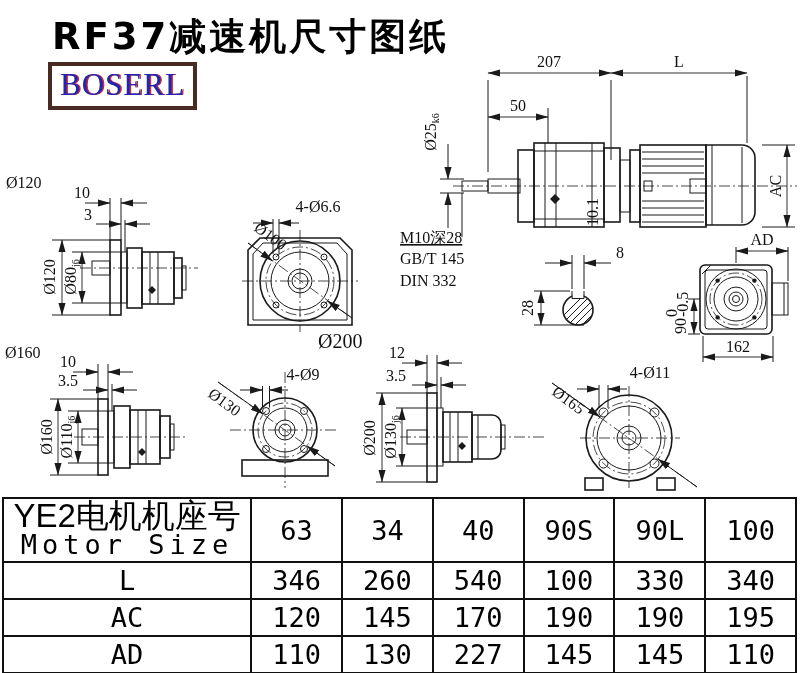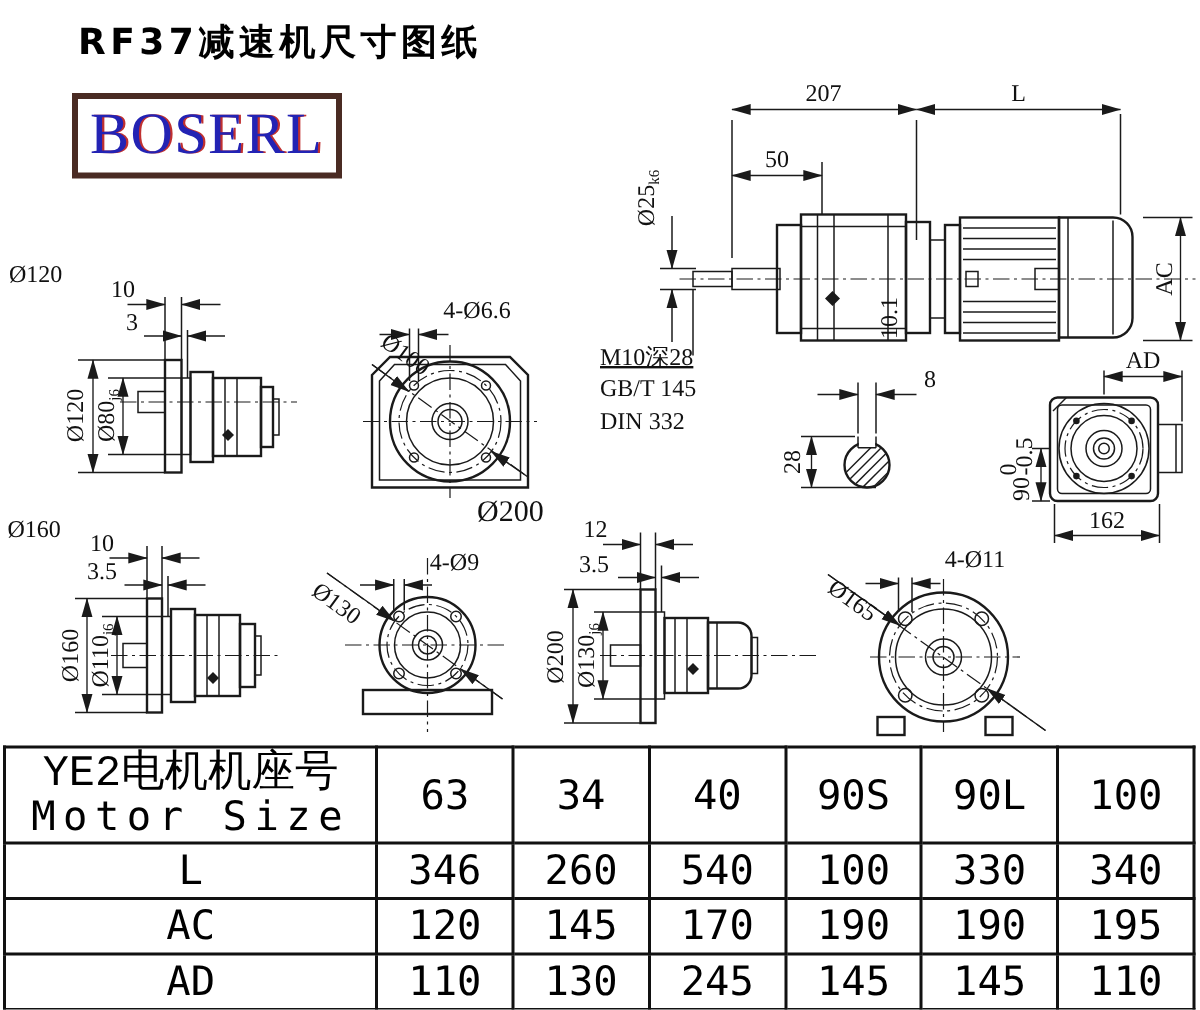--- a/index.html
+++ b/index.html
@@ -1,22 +1,22 @@
 <!DOCTYPE html>
 <html><head>
 <meta charset="utf-8">
 <style>
   html,body{margin:0;padding:0;}
   body{width:800px;height:673px;background:#fff;position:relative;overflow:hidden;
        font-family:"Liberation Sans","DejaVu Sans",sans-serif;}
   .abs{position:absolute;}
-  #page-title{left:52px;top:12px;font-size:24px;font-weight:bold;color:#000;
+  #page-title{left:52px;top:12px;font-size:37px;font-weight:bold;color:#000;
       letter-spacing:3px;font-family:"DejaVu Sans","Liberation Sans",sans-serif;}
   #logo-box{left:48px;top:62px;border:4px solid #4a2b23;background:#fff;padding:1px 8px 3px 8px;}
-  #logo-text{font-family:"Liberation Serif","DejaVu Serif",serif;font-size:39px;color:#2323b4;
+  #logo-text{font-family:"Liberation Serif","DejaVu Serif",serif;font-size:31px;color:#2323b4;
       text-shadow:1.5px 0 0 #c03030;letter-spacing:1px;}
   svg.draw{position:absolute;overflow:visible;}
   svg .t{stroke:#1a1a1a;stroke-width:1.6;fill:none;}
   svg .n{stroke:#1a1a1a;stroke-width:1;fill:none;}
   svg .d{stroke:#1a1a1a;stroke-width:0.9;fill:none;}
   svg .cl{stroke:#1a1a1a;stroke-width:0.8;fill:none;stroke-dasharray:11 3 2 3;}
   svg .fillb{fill:#1a1a1a;stroke:none;}
   svg .mask{fill:#ffffff;stroke:none;}
   svg text{fill:#111;}
   svg text.dt{font-family:"Liberation Serif","DejaVu Serif",serif;font-size:16px;}
@@ -24,22 +24,22 @@
   svg .f18{font-size:18px;} svg .f20{font-size:20px;} svg .f9{font-size:9px;}
   svg .sub{font-size:10px;}
   svg text.u{text-decoration:underline;}
   .dlabel{position:absolute;font-family:"Liberation Serif","DejaVu Serif",serif;
       font-size:20px;color:#111;}
   #dims-table{position:absolute;left:2px;top:497px;width:795px;border-collapse:collapse;
       table-layout:fixed;text-align:center;background:#fff;}
   #dims-table td{border:2px solid #111;padding:0;color:#000;height:35px;
       font-family:"DejaVu Sans Mono","Liberation Mono",monospace;font-size:27px;}
   #dims-table tr:first-child td{height:62px;}
-  #dims-table .hcell .hcn{font-family:Liberation Mono, monospace;
-      font-size:29px;line-height:30px;}
+  #dims-table .hcell .hcn{font-family:Liberation Sans, sans-serif;
+      font-size:33px;line-height:30px;}
   #dims-table .hcell .hen{font-family:"DejaVu Sans Mono","Liberation Mono",monospace;
       font-size:27px;line-height:28px;letter-spacing:5px;}
 </style>
 </head>
 <body>
 
 <svg width="0" height="0" style="position:absolute" aria-hidden="true">
   <defs>
     <marker id="arr" viewBox="0 0 12 8" refX="11.5" refY="4" markerWidth="13" markerHeight="9" orient="auto-start-reverse" markerUnits="userSpaceOnUse">
       <path d="M0,0.6 L12,4 L0,7.4 Z" fill="#1a1a1a"></path>
@@ -447,19 +447,19 @@
         <td>145</td>
         <td>170</td>
         <td>190</td>
         <td>190</td>
         <td>195</td>
       </tr>
       <tr>
         <td>AD</td>
         <td>110</td>
         <td>130</td>
-        <td>245</td>
+        <td>227</td>
         <td>145</td>
         <td>145</td>
         <td>110</td>
       </tr>
     </tbody>
 </table>
 
 </body></html>

